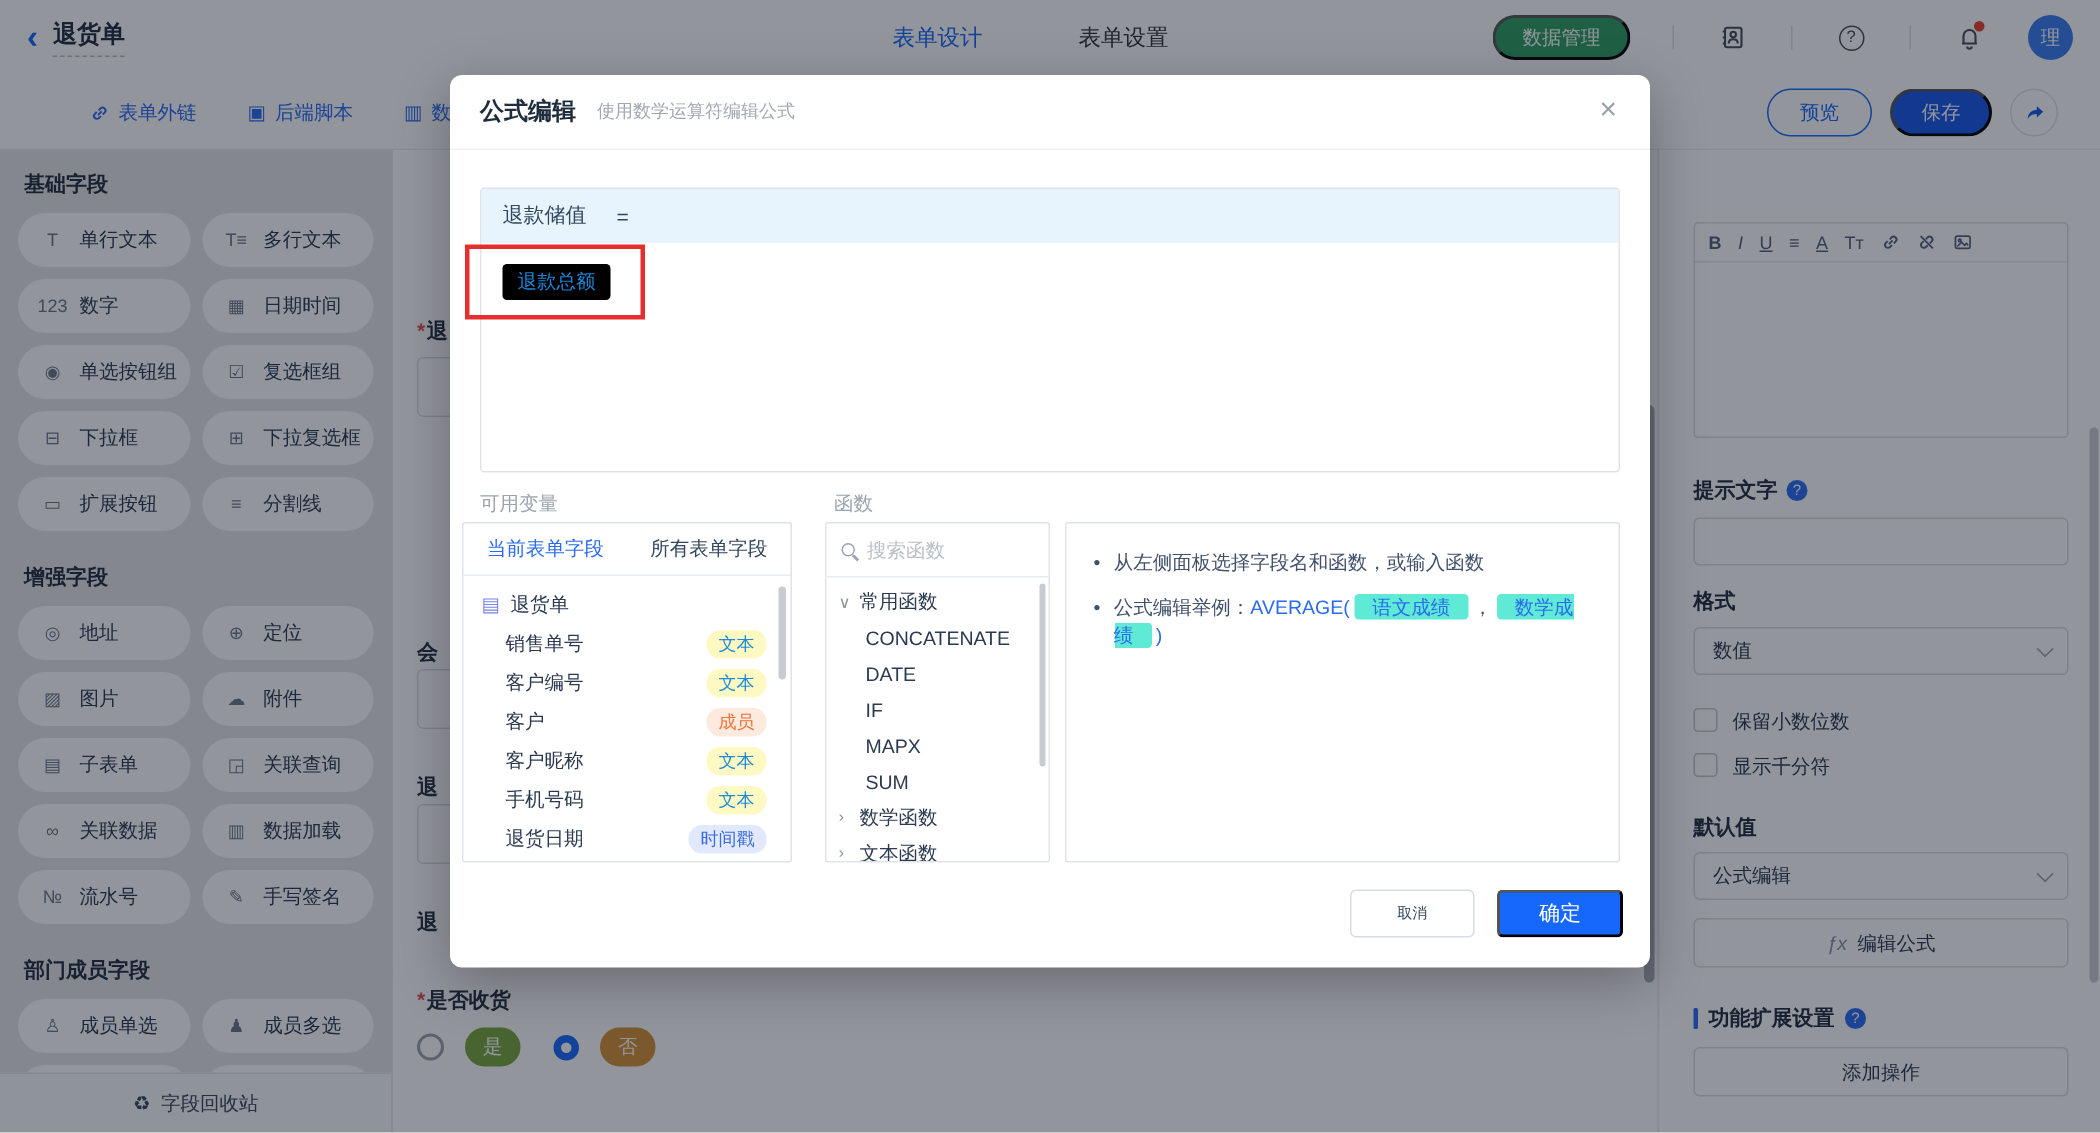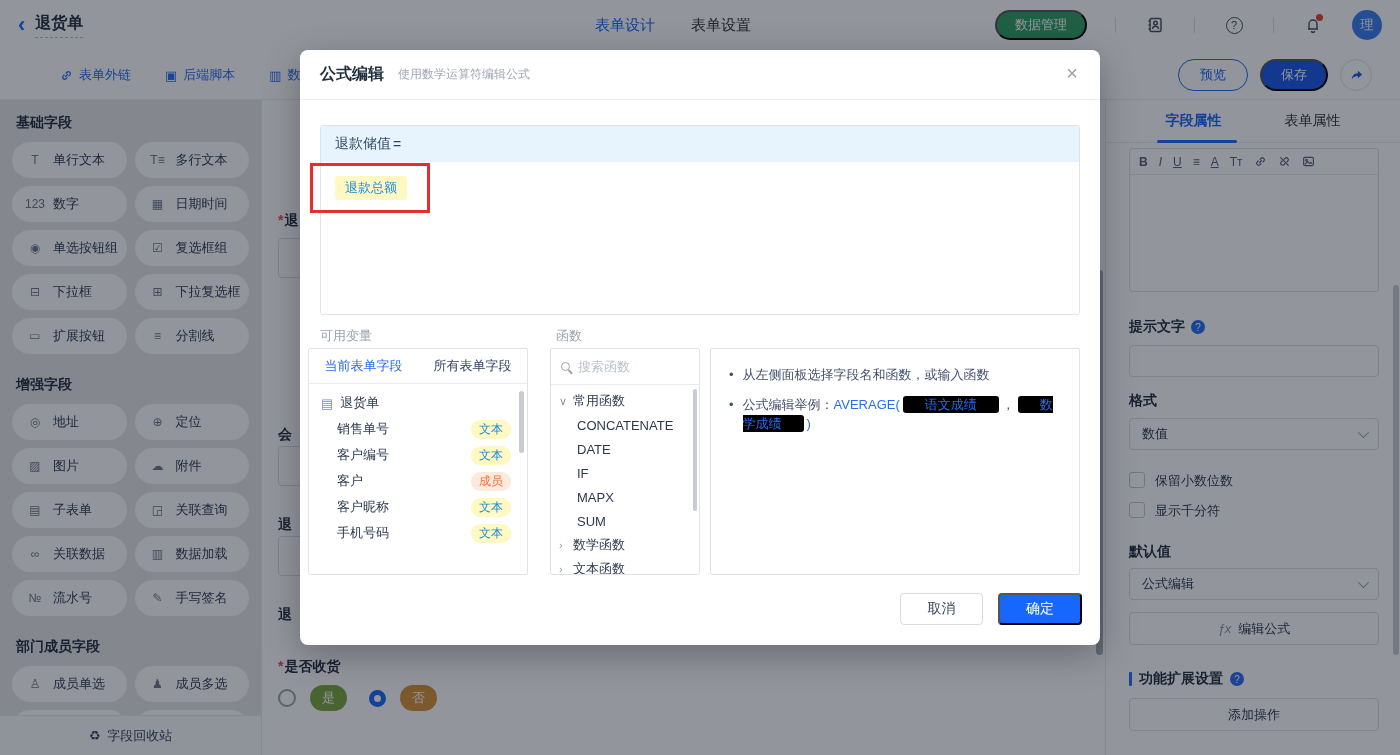--- a/index.html
+++ b/index.html
@@ -5,21 +5,21 @@
   * { margin:0; padding:0; box-sizing:border-box; }
   html,body { width:1400px; height:755px; }
   body { font-family:"Liberation Sans","DejaVu Sans",sans-serif; font-size:13px; color:#2b3a50; }
   .screen { position:relative; width:1400px; height:755px; overflow:hidden; background:#fff; }
 
   
   .topbar { position:absolute; left:0; top:0; width:1400px; height:50px; background:#fff; display:flex; align-items:center; }
   .tb-left { display:flex; align-items:center; gap:10px; padding-left:18px; }
   .back-ic { color:#1668fc; font-size:22px; font-weight:700; line-height:1; cursor:pointer; }
   .tb-title { font-size:16px; font-weight:700; color:#1f2d3d; border-bottom:1px dashed #b9c0cc; padding-bottom:3px; }
-  .tb-tabs { position:absolute; left:595px; top:0; height:50px; display:flex; align-items:center; gap:36px; }
+  .tb-tabs { position:absolute; left:595px; top:0; height:50px; display:flex; align-items:center; gap:64px; }
   .tb-tab { font-size:15px; color:#333; cursor:pointer; }
   .tb-tab.active { color:#1668fc; }
   .tb-right { position:absolute; right:18px; top:0; height:50px; display:flex; align-items:center; gap:28px; }
   .pill-green { height:30px; border-radius:15px; background:#2f9e5f; color:#fff; font-size:13px; display:flex; align-items:center; padding:0 18px; cursor:pointer; }
   .vdiv { width:1px; height:16px; background:#dcdfe3; }
   .icon-btn { color:#454c57; display:flex; align-items:center; justify-content:center; width:22px; height:22px; position:relative; cursor:pointer; }
   .help-circ { width:17px; height:17px; border:1.5px solid #454c57; border-radius:50%; font-size:11px; display:flex; align-items:center; justify-content:center; color:#454c57; }
   .red-dot { position:absolute; right:1px; top:0; width:7px; height:7px; border-radius:50%; background:#e8402f; }
   .avatar { width:30px; height:30px; border-radius:50%; background:#3a7df0; color:#fff; font-size:13px; display:flex; align-items:center; justify-content:center; cursor:pointer; }
 
@@ -85,23 +85,23 @@
   
   .dim { position:absolute; inset:0; background:rgba(13,21,36,0.45); z-index:40; }
 
   
   .modal { position:absolute; left:300px; top:50px; width:800px; height:595px; background:#fff; border-radius:8px; box-shadow:0 10px 36px rgba(0,0,0,.28); z-index:50; }
   .m-head { height:50px; display:flex; align-items:center; padding:0 20px; border-bottom:1px solid #eef0f3; position:relative; }
   .m-title { font-size:16px; font-weight:700; color:#1f2d3d; }
   .m-sub { font-size:12px; color:#a0a7b3; margin-left:14px; }
   .m-close { position:absolute; right:22px; top:13px; font-size:20px; color:#9aa1ad; cursor:pointer; line-height:1; }
   .f-wrap { position:absolute; left:20px; top:75px; width:760px; height:190px; border:1px solid #dfe3e9; border-radius:3px; overflow:hidden; }
-  .f-head { height:36px; background:#e7f4fd; display:flex; align-items:center; padding:0 14px; font-size:14px; color:#33475f; gap:2px; }
+  .f-head { height:36px; background:#e7f4fd; display:flex; align-items:center; padding:0 14px; font-size:14px; color:#33475f; gap:20px; }
   .f-body { height:154px; background:#fff; padding:14px; }
-  .chip { display:inline-block; background:#fef9c3; color:#1b87d9; font-size:13px; padding:3px 10px; border-radius:3px; cursor:pointer; }
+  .chip { display:inline-block; background:#000000; color:#1b87d9; font-size:13px; padding:3px 10px; border-radius:3px; cursor:pointer; }
   .m-plabel { position:absolute; font-size:13px; color:#9aa3ae; top:277px; }
   .panel { position:absolute; top:298px; height:227px; border:1px solid #dfe3e9; border-radius:2px; background:#fff; overflow:hidden; }
   .vars { left:8px; width:220px; }
   .vtabs { height:35px; display:flex; align-items:center; justify-content:space-around; border-bottom:1px solid #e8ebef; font-size:13px; }
   .vtab { cursor:pointer; color:#33475f; }
   .vtab.active { color:#2a6bf0; }
   .vlist { padding-top:6px; position:relative; }
   .vrow { height:26px; display:flex; align-items:center; padding-left:12px; font-size:13px; color:#2b3a50; cursor:pointer; }
   .vrow.child { padding-left:28px; padding-right:16px; justify-content:space-between; }
   .doc-ic { color:#7a86e8; margin-right:7px; font-size:13px; }
@@ -118,22 +118,22 @@
   .fsearch input::placeholder { color:#b9bfc9; }
   .flist { padding-top:4px; position:relative; }
   .frow { height:24px; display:flex; align-items:center; padding-left:8px; font-size:13px; color:#2b3a50; cursor:pointer; }
   .frow .caret { color:#8a93a0; width:14px; font-size:11px; }
   .frow.item { padding-left:26px; }
   .fscroll { position:absolute; right:2px; top:40px; width:4px; height:122px; background:#c8ccd2; border-radius:2px; }
   .tips { left:410px; width:370px; padding:16px 18px; font-size:13px; color:#41506b; line-height:1.5; }
   .tip-row { display:flex; margin-bottom:10px; }
   .tip-row .b { margin-right:9px; }
   .blue-t { color:#2a6bf0; }
-  .mini-chip { background:#000000; color:#2a6bf0; padding:1px 22px; border-radius:3px; margin:0 3px; }
-  .m-cancel { position:absolute; left:600px; top:543px; width:83px; height:32px; border:1px solid #d8dce2; border-radius:4px; background:#fff; color:#33475f; font-size:14px; display:flex; align-items:center; justify-content:center; cursor:pointer; }
+  .mini-chip { background:#5eead4; color:#2a6bf0; padding:1px 12px; border-radius:3px; margin:0 3px; }
+  .m-cancel { position:absolute; left:600px; top:543px; width:83px; height:32px; border:1px solid #d8dce2; border-radius:4px; background:#fff; color:#33475f; font-size:10px; display:flex; align-items:center; justify-content:center; cursor:pointer; }
   .m-ok { position:absolute; left:698px; top:543px; width:84px; height:32px; border-radius:4px; background:#1668fc; color:#fff; font-size:14px; display:flex; align-items:center; justify-content:center; cursor:pointer; }
 
   .red-box { position:absolute; left:310px; top:163px; width:120px; height:50px; border:3px solid #e62e2e; z-index:60; }
 </style>
 </head>
 <body>
 
 <div class="screen">
 
   <header class="topbar">
@@ -322,25 +322,20 @@
     <div class="cv-label req" style="top:558px">是否收货</div>
     <div class="cv-opts">
       <span class="radio"></span>
       <span class="opt-pill opt-yes">是</span>
       <span class="radio sel" style="margin-left:8px"></span>
       <span class="opt-pill opt-no">否</span>
     </div>
   </main>
 
   <aside class="rsb">
-    <div class="rsb-tabs">
-      <span class="rsb-tab active">字段属性</span>
-      <span class="rsb-tab">表单属性</span>
-      <span class="rsb-underline"></span>
-    </div>
     <div class="editor">
       <div class="editor-bar">
         <span class="eb-i eb-b">B</span>
         <span class="eb-i eb-it">I</span>
         <span class="eb-i eb-u">U</span>
         <span class="eb-i">≡</span>
         <span class="eb-i eb-a">A</span>
         <span class="eb-i">Tт</span>
         <span class="eb-i">
             <svg width="13" height="13" viewBox="0 0 16 16" fill="none" stroke="#55607a" stroke-width="1.5">
@@ -460,20 +455,24 @@
             <span class="tag member">成员</span>
           </div>
         <div class="vrow child">
             <span>客户昵称</span>
             <span class="tag text">文本</span>
           </div>
         <div class="vrow child">
             <span>手机号码</span>
             <span class="tag text">文本</span>
           </div>
+        <div class="vrow child">
+            <span>退货日期</span>
+            <span class="tag ts">时间戳</span>
+          </div>
       </div>
       <div class="vscroll"></div>
     </div>
 
     <div class="panel fns">
       <div class="fsearch">
         <span class="mag"></span>
         <input placeholder="搜索函数" style="">
       </div>
       <div class="flist">

